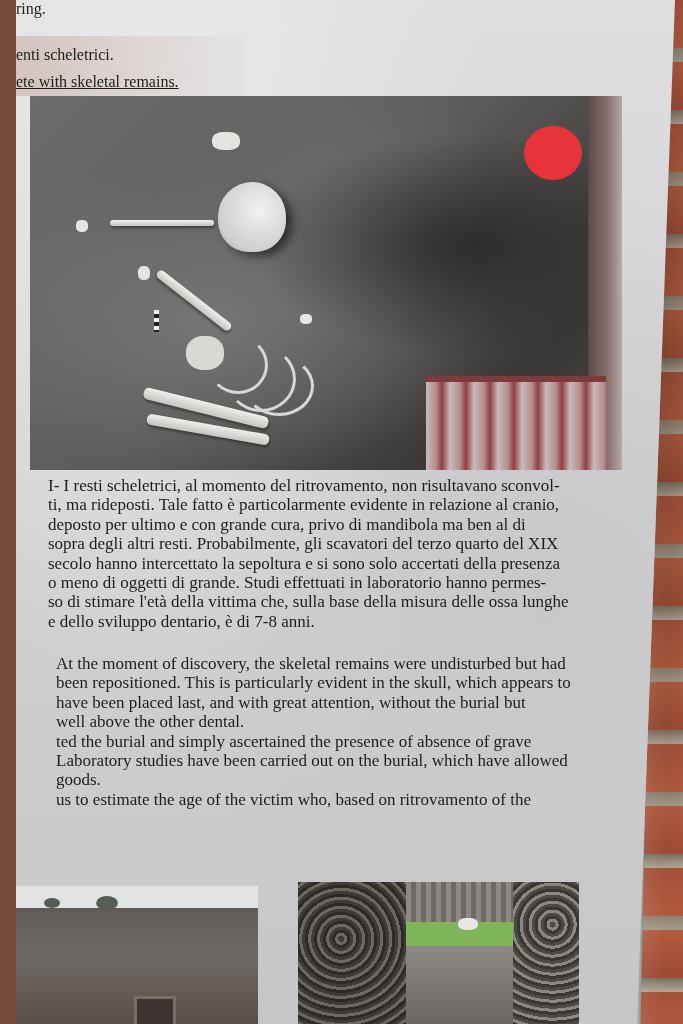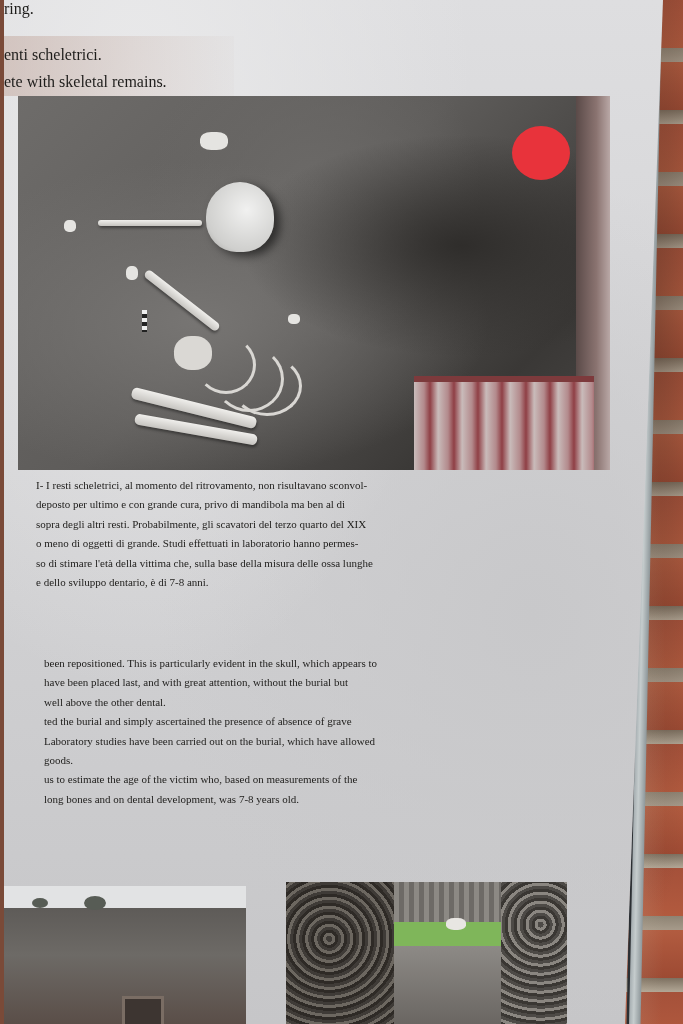--- a/index.html
+++ b/index.html
@@ -24,21 +24,21 @@
     
     .frame {
       position: absolute; top: 0; height: 1024px; width: 14px;
       left: 648px;
       transform: skewX(-1.2deg);
       transform-origin: top left;
       background: linear-gradient(90deg, #2b2f33 0px, #2b2f33 2px, #a8b0b3 3px, #c5cccd 7px, #8e979a 14px);
     }
     
     .panel {
-      position: absolute; top: 0; left: 4px; width: 660px; height: 1024px;
+      position: absolute; top: 0; left: 16px; width: 660px; height: 1024px;
       clip-path: polygon(0 0, 659px 0, 621px 1024px, 0 1024px);
       background:
         radial-gradient(ellipse at 20% 10%, #e9e9ea 0%, transparent 45%),
         radial-gradient(ellipse at 80% 60%, #c8c8ca 0%, transparent 50%),
         linear-gradient(180deg, #dedee0 0%, #d2d2d4 50%, #c6c6c8 100%);
     }
     .header-band {
       position: absolute; left: 0; top: 36px; width: 230px; height: 60px;
       background: linear-gradient(90deg, rgba(196,170,160,0.55), rgba(210,200,196,0.1));
     }
@@ -87,21 +87,21 @@
     .photo .pebble {
       position: absolute; border-radius: 40%;
       background: #e5e4e1;
     }
     .photo .scale {
       position: absolute; left: 124px; top: 214px; width: 5px; height: 22px;
       background: repeating-linear-gradient(180deg, #eee 0 4px, #222 4px 8px);
     }
     
     .body-text {
-      position: absolute; font-size: 11px; line-height: 19.4px; color: #1e1d1b;
+      position: absolute; font-size: 17px; line-height: 19.4px; color: #1e1d1b;
       white-space: nowrap; font-family: "Liberation Serif", serif;
     }
     .it { left: 32px; top: 476px; }
     .en { left: 40px; top: 654px; }
     
     .bottom-left {
       position: absolute; left: 0; top: 886px; width: 242px; height: 138px;
       background: linear-gradient(180deg, #e2e3e4 0 22px, #5e5b58 22px, #6d6a66 50%, #5a4e48 100%);
       overflow: hidden;
     }
@@ -145,21 +145,21 @@
 <body>
 
 <div class="wall"></div>
 <div class="frame"></div>
 
 <div class="panel">
   <div class="header-band"></div>
 
   <div class="top-text" style="top:0px;">ring.</div>
   <div class="top-text" style="top:46px;">enti scheletrici.</div>
-  <div class="top-text" style="top:73px;">ete with skeletal remains.</div>
+  <div class="top-text" style="top:73px;text-decoration:underline;">ete with skeletal remains.</div>
 
   <div class="photo">
     <div class="right-strip"></div>
     <div class="wall-block"></div>
     <div class="pebble" style="left:182px;top:36px;width:28px;height:18px;"></div>
     <div class="pebble" style="left:46px;top:124px;width:12px;height:12px;"></div>
     <div class="pebble" style="left:108px;top:170px;width:12px;height:14px;"></div>
     <div class="pebble" style="left:270px;top:218px;width:12px;height:10px;"></div>
     <div class="skull"></div>
     <div class="bone" style="left:80px;top:124px;width:104px;height:6px;"></div>
@@ -169,36 +169,38 @@
     <div class="pebble" style="left:156px;top:240px;width:38px;height:34px;border-radius:45%;background:#dad8d4;"></div>
     <div class="rib" style="left:178px;top:240px;width:60px;height:58px;"></div>
     <div class="rib" style="left:196px;top:250px;width:70px;height:66px;"></div>
     <div class="rib" style="left:214px;top:260px;width:70px;height:60px;"></div>
     <div class="scale"></div>
     <div class="red-dot" style="background:#e8333b;" title="red-dot-marker"></div>
   </div>
 
   <div class="body-text it">
     <div>I- I resti scheletrici, al momento del ritrovamento, non risultavano sconvol-</div>
+    <div>ti, ma rideposti. Tale fatto è particolarmente evidente in relazione al cranio,</div>
     <div>deposto per ultimo e con grande cura, privo di mandibola ma ben al di</div>
     <div>sopra degli altri resti. Probabilmente, gli scavatori del terzo quarto del XIX</div>
+    <div>secolo hanno intercettato la sepoltura e si sono solo accertati della presenza</div>
     <div>o meno di oggetti di grande.  Studi effettuati in laboratorio hanno permes-</div>
     <div>so di stimare l'età della vittima che, sulla base della misura delle ossa lunghe</div>
     <div>e dello sviluppo dentario, è di 7-8 anni.</div>
   </div>
 
   <div class="body-text en">
+    <div>At the moment of discovery, the skeletal remains were undisturbed but had</div>
     <div>been repositioned. This is particularly evident in the skull, which appears to</div>
     <div>have been placed last, and with great attention, without the burial but</div>
     <div>well above the other dental.</div>
     <div>ted the burial and simply ascertained the presence of absence of grave</div>
     <div>Laboratory studies have been carried out on the burial, which have allowed</div>
     <div>goods.</div>
-    <div>us to estimate the age of the victim who, based on measurements of the</div>
-    <div>long bones and on dental development, was 7-8 years old.</div>
+    <div>us to estimate the age of the victim who, based on ritrovamento of the</div>
   </div>
 
   <div class="bottom-left">
     <div class="tree" style="left:28px;"></div>
     <div class="tree" style="left:80px;width:22px;height:14px;top:10px;"></div>
     <div class="arch"></div>
   </div>
 
   <div class="bottom-right">
     <div class="far-wall"></div>

